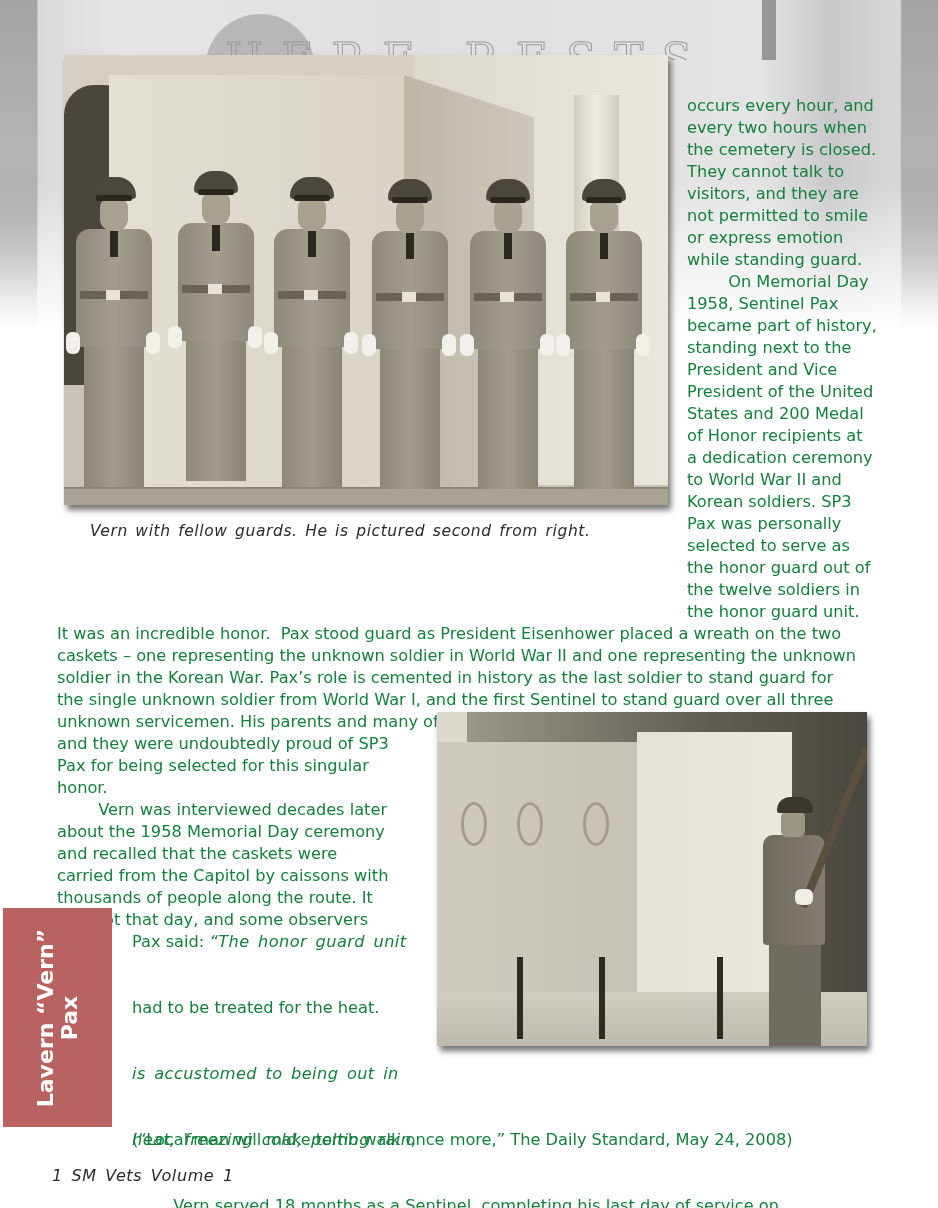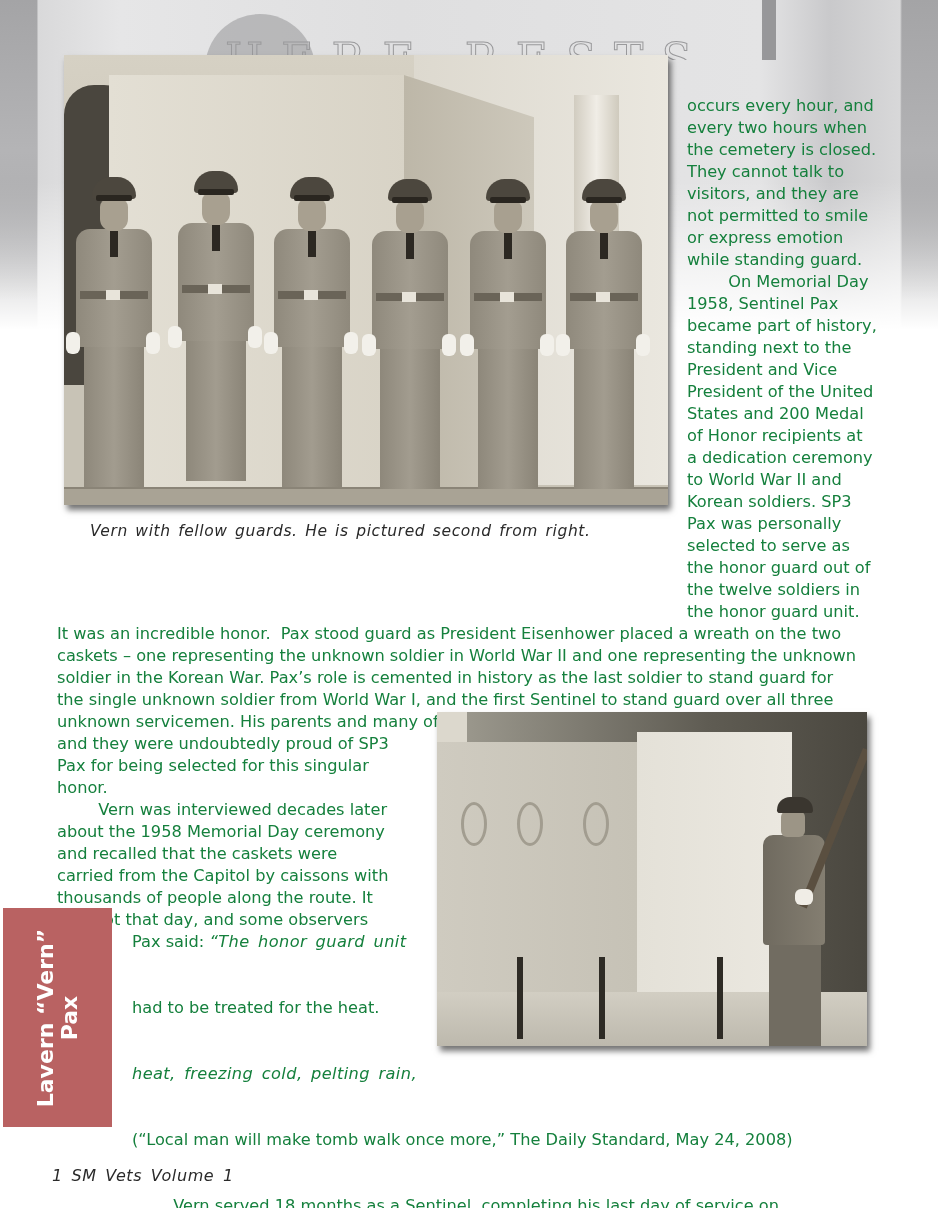--- a/index.html
+++ b/index.html
@@ -217,20 +217,21 @@
   <div>It was an incredible honor.  Pax stood guard as President Eisenhower placed a wreath on the two</div><div>caskets – one representing the unknown soldier in World War II and one representing the unknown</div><div>soldier in the Korean War. Pax’s role is cemented in history as the last soldier to stand guard for</div><div>the single unknown soldier from World War I, and the first Sentinel to stand guard over all three</div><div>unknown servicemen. His parents and many of his 14 brothers and sisters attended the ceremony,</div>
 </div>
 
 <div class="text left-col">
   <div>and they were undoubtedly proud of SP3</div><div>Pax for being selected for this singular</div><div>honor.</div><div>        Vern was interviewed decades later</div><div>about the 1958 Memorial Day ceremony</div><div>and recalled that the caskets were</div><div>carried from the Capitol by caissons with</div><div>thousands of people along the route. It</div><div>was hot that day, and some observers</div>
 </div>
 
 <div class="text indent-col">
   <div><span>Pax said: </span><span class="quote-italic">“The honor guard unit</span></div>
   <div>had to be treated for the heat.</div>
+  <div class="quote-italic">is accustomed to being out in</div>
   <div class="quote-italic">heat, freezing cold, pelting rain,</div>
   
   
   
   
 </div>
 
 <div class="text bottom-para">
   <div>(“Local man will make tomb walk once more,” The Daily Standard, May 24, 2008)</div>
   <div>        Vern served 18 months as a Sentinel, completing his last day of service on</div>

